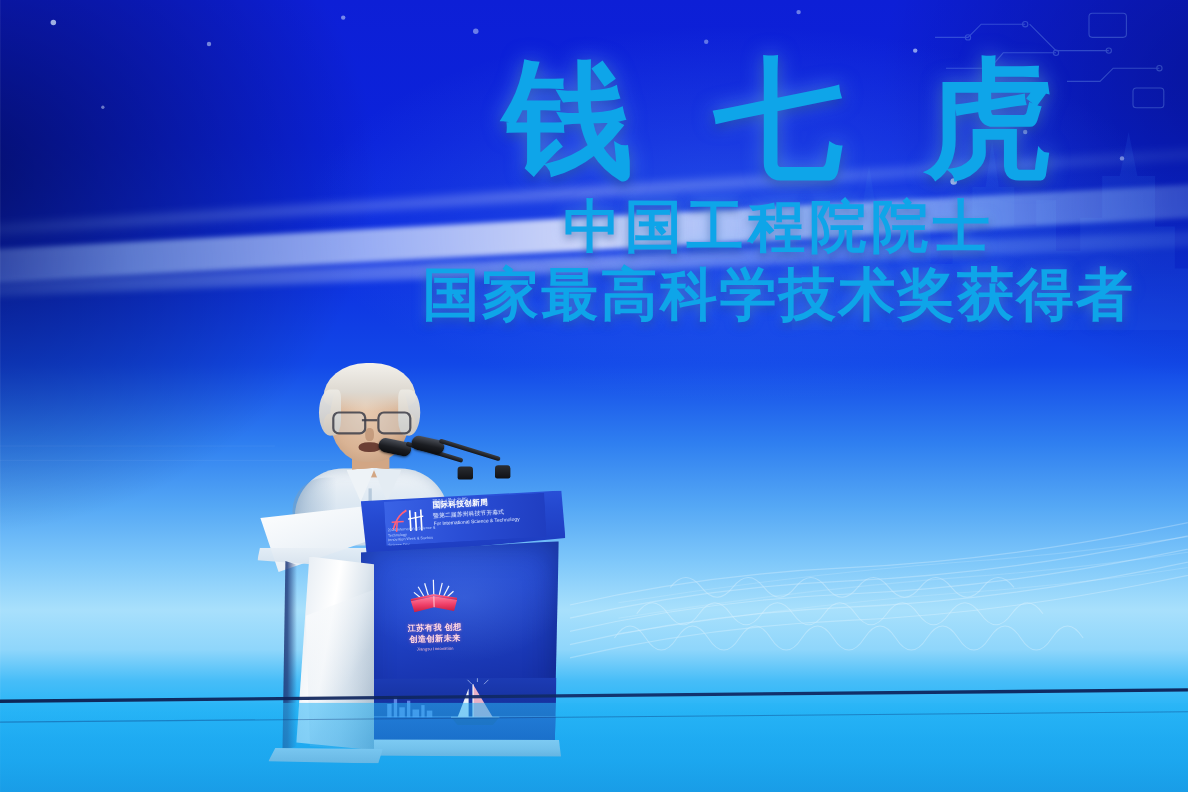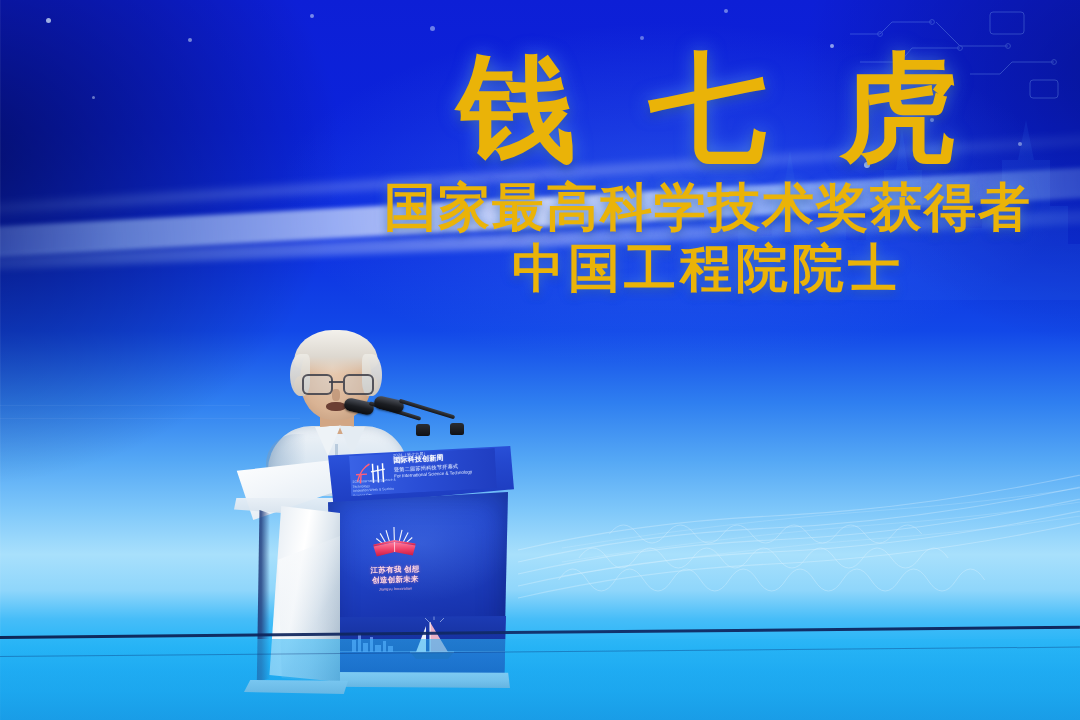--- a/index.html
+++ b/index.html
@@ -103,21 +103,21 @@
   
   .speck{position:absolute;border-radius:50%;background:#dff0ff;filter:blur(.4px);}
 
   
   .seam{position:absolute;background:rgba(255,255,255,.05);}
 
   
   .title-block{
     position:absolute;left:374px;top:46px;width:668px;
     text-align:center;
-    color:#eab308;
+    color:#0ea5e9;
   }
   .name-line{
     font-family:"DejaVu Sans","Liberation Sans",sans-serif;
     font-weight:700;
     font-size:118px;
     line-height:1.06;
     letter-spacing:16px;
     text-indent:16px;
     text-shadow:0 0 18px rgba(120,190,255,.55), 0 4px 10px rgba(0,20,90,.45);
     margin:0 0 6px 0;
@@ -419,22 +419,22 @@
   <div class="speck" style="left:430px;top:26px;width:5px;height:5px;opacity:.45;"></div>
   <div class="speck" style="left:830px;top:44px;width:4px;height:4px;opacity:.6;"></div>
   <div class="speck" style="left:930px;top:118px;width:4px;height:4px;opacity:.5;"></div>
   <div class="speck" style="left:864px;top:162px;width:6px;height:6px;opacity:.8;"></div>
   <div class="speck" style="left:1018px;top:142px;width:4px;height:4px;opacity:.45;"></div>
   <div class="speck" style="left:640px;top:36px;width:4px;height:4px;opacity:.4;"></div>
   <div class="speck" style="left:724px;top:9px;width:4px;height:4px;opacity:.45;"></div>
 
   <div class="title-block">
     <div class="name-line">钱 七 虎</div>
+    <div class="sub-line two">中国工程院院士</div>
     <div class="sub-line">国家最高科学技术奖获得者</div>
-    <div class="sub-line two">中国工程院院士</div>
   </div>
 
   <div class="speaker">
     <div class="torso"></div>
     <div class="shadow-l"></div>
     <div class="neck"></div>
     <div class="collar-l"></div>
     <div class="collar-r"></div>
     <div class="placket"></div>
     <div class="head"></div>

